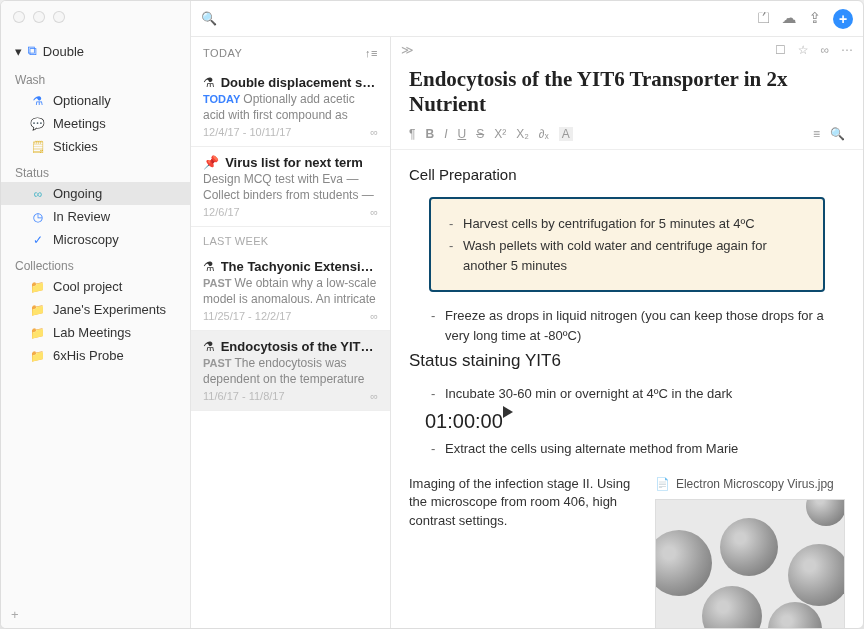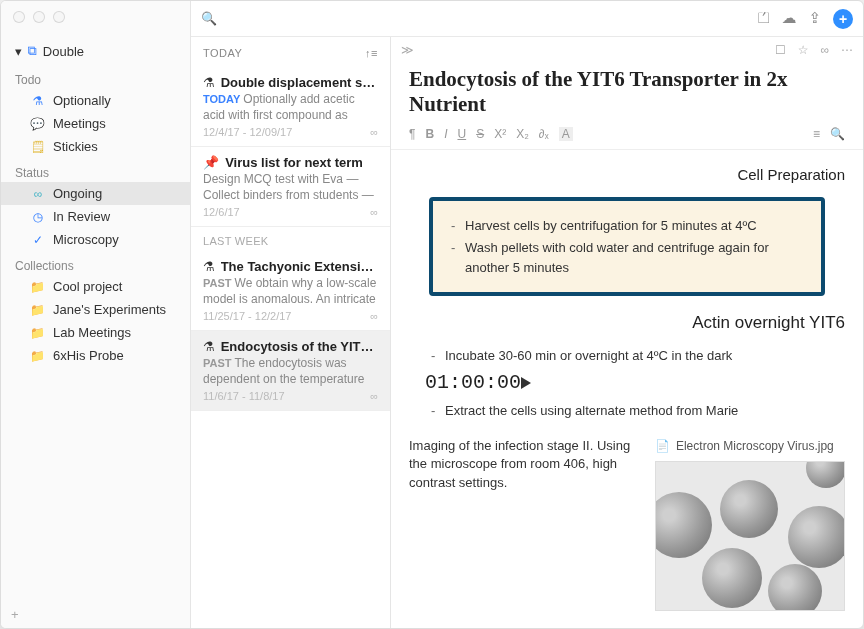--- a/index.html
+++ b/index.html
@@ -32,26 +32,26 @@
 .epreview { font-size: 12px; color: #888; line-height: 1.3; margin-top: 2px; max-height: 30px; overflow: hidden; }
 .today-tag { color: #3a82ff; font-size: 11px; font-weight: 600; margin-right: 3px; }
 .past-tag { color: #999; font-size: 11px; font-weight: 600; margin-right: 3px; }
 .emeta { display: flex; justify-content: space-between; font-size: 11px; color: #bbb; margin-top: 4px; }
 .group-label { font-size: 11px; color: #aaa; padding: 8px 12px 4px; letter-spacing: 0.3px; }
 .editor-toolbar2 { display: flex; justify-content: space-between; padding: 6px 10px; color: #aaa; font-size: 12px; }
 .editor-title { font-size: 21px; font-weight: 600; padding: 4px 18px 6px; color: #222; font-family: Liberation Serif, serif; }
 .format-bar { border-bottom: 1px solid #eee; display: flex; gap: 10px; padding: 4px 18px 8px; color: #999; font-size: 12px; }
 .format-bar span { cursor: pointer; }
 .editor-body { padding: 10px 18px 14px; overflow: hidden; font-size: 13px; color: #333; line-height: 1.5; flex: 1; }
-.h { font-size: 15px; color: #222; margin: 4px 0 10px; font-weight: 500; text-align: right; }
-.callout { background: #fbf3e2; border: 4px solid #0c4a6e; border-radius: 4px; padding: 12px 16px; margin: 6px 20px 14px; }
+.h { font-size: 15px; color: #222; margin: 4px 0 10px; font-weight: 500; }
+.callout { background: #fbf3e2; border: 2px solid #0c4a6e; border-radius: 4px; padding: 12px 16px; margin: 6px 20px 14px; }
 .bul { position: relative; padding-left: 16px; margin: 3px 0; }
 .bul::before { content: "-"; position: absolute; left: 2px; color: #666; }
 .day-tag { font-size: 11px; color: #999; margin-top: 6px; letter-spacing: 0.3px; }
-.timer-row { display: flex; align-items: center; padding-left: 16px; margin-top: 2px; font-family: Liberation Mono, monospace; }
+.timer-row { display: flex; padding-left: 16px; margin-top: 2px; }
 .timer { font-size: 20px; color: #222; }
 .play { width: 0; height: 0; border-left: 10px solid #333; border-top: 6px solid transparent; border-bottom: 6px solid transparent; cursor: pointer; }
 .imgsplit { display: flex; gap: 18px; margin-top: 16px; }
 .imgsplit .txt { flex: 1; font-size: 13px; color: #333; line-height: 1.45; }
 .attach { width: 190px; }
 .attach-label { display: flex; align-items: center; gap: 6px; font-size: 12px; color: #555; margin-bottom: 6px; }
 .micrograph { width: 190px; height: 150px; background: #e9e9e9; position: relative; overflow: hidden; border: 1px solid #ddd; }
 .cell { position:absolute; border-radius: 50%; background: radial-gradient(circle at 35% 35%, #cfcfcf 10%, #9a9a9a 55%, #6a6a6a 100%); }
 .format-right { margin-left:auto; display:flex; gap:10px; }
 </style>
@@ -66,21 +66,21 @@
   </div>
   <div class="cols">
 
     <div class="sidebar">
       <div class="section-head">
         <span>▾</span>
         <span class="blue">⧉</span>
         <span>Double</span>
       </div>
 
-      <div class="section-label">Todo</div>
+      <div class="section-label">Wash</div>
       <div class="nav-item">
           <span class="nav-icon blue">⚗</span>
           <span>Optionally</span>
         </div>
       <div class="nav-item">
           <span class="nav-icon orange">💬</span>
           <span>Meetings</span>
         </div>
       <div class="nav-item">
           <span class="nav-icon yellow">🗒</span>
@@ -144,21 +144,21 @@
             <span>↑≡</span>
           </div>
 
           <div class="entry">
             <div class="etitle">
                 <span>⚗</span>
                 <span class="etitle-text">Double displacement synthesi…</span>
               </div>
             <div class="epreview"><span class="today-tag">TODAY</span><span>Optionally add acetic acid with first compound as necessary for the synthesis</span></div>
             <div class="emeta">
-                <span>12/4/17 - 12/09/17</span>
+                <span>12/4/17 - 10/11/17</span>
                 <span>∞</span>
               </div>
           </div>
           <div class="entry">
             <div class="etitle">
                 <span>📌</span>
                 <span class="etitle-text">Virus list for next term</span>
               </div>
             <div class="epreview">Design MCQ test with Eva — Collect binders from students — Tear not quarte…</div>
             <div class="emeta">
@@ -219,21 +219,22 @@
               <span>🔍</span>
             </div>
           </div>
 
           <div class="editor-body">
             <div class="h">Cell Preparation</div>
             <div class="callout">
               <div class="bul">Harvest cells by centrifugation for 5 minutes at 4ºC</div>
               <div class="bul">Wash pellets with cold water and centrifuge again for another 5 minutes</div>
             </div>
-            <div class="h" style="font-size:17px;margin-top:0">Actin overnight YIT6</div>
+            <div class="bul" style="margin-left:20px">Freeze as drops in liquid nitrogen (you can keep those drops for a very long time at -80ºC)</div>
+            <div class="h" style="font-size:17px;margin-top:0">Status staining YIT6</div>
             <div class="bul" style="margin-left:20px">Incubate 30-60 min or overnight at 4ºC in the dark</div>
             <div class="timer-row">
               <span class="timer">01:00:00</span>
               <span class="play"></span>
             </div>
             <div class="bul" style="margin-left:20px">Extract the cells using alternate method from Marie</div>
 
             <div class="imgsplit">
               <div class="txt">Imaging of the infection stage II. Using the microscope from room 406, high contrast settings.</div>
               <div class="attach">

